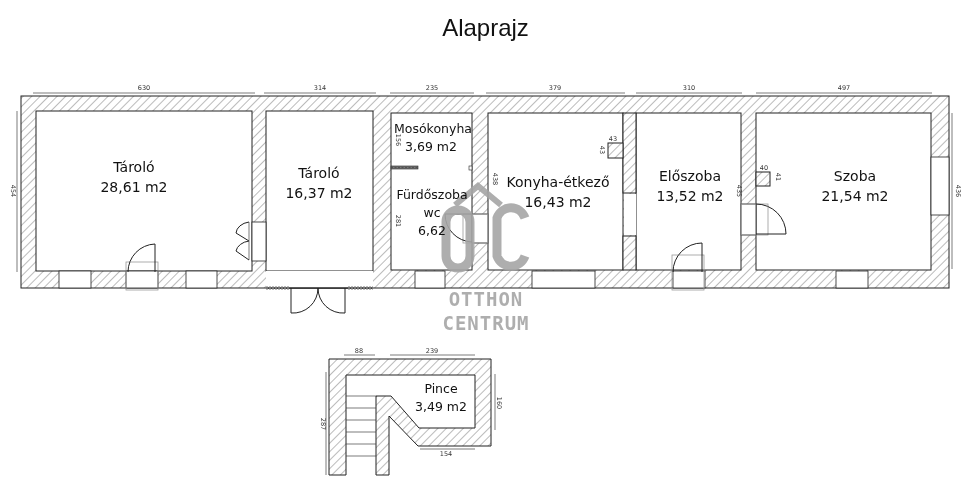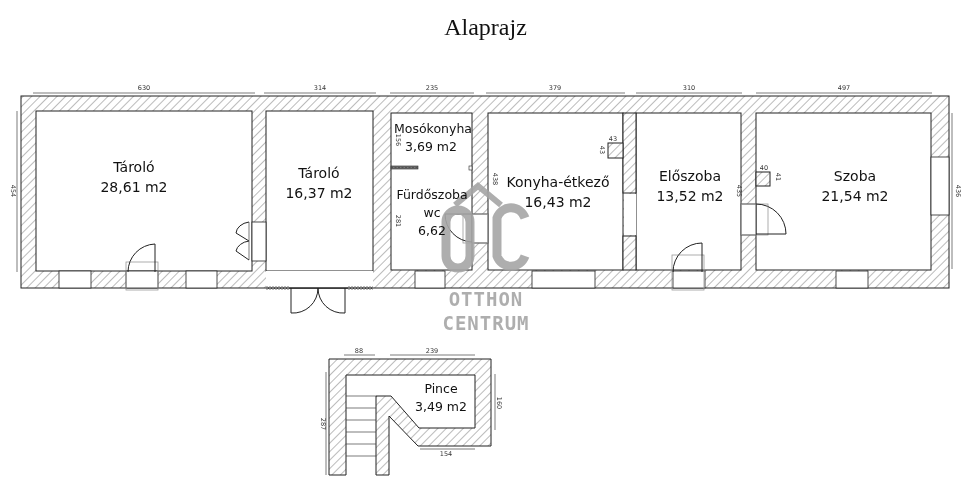--- a/index.html
+++ b/index.html
@@ -1,18 +1,18 @@
 <!DOCTYPE html>
 <html><head>
 <meta charset="utf-8">
 <style>
   html, body { margin: 0; padding: 0; background: #ffffff; }
   body { width: 971px; height: 500px; position: relative; overflow: hidden; font-family: "DejaVu Sans", sans-serif; }
   #plan { position: absolute; left: 0; top: 0; }
-  .title { position: absolute; left: 0; top: 14px; width: 971px; text-align: center; font-size: 24px; color: #111; font-family: Liberation Serif, serif; }
+  .title { position: absolute; left: 0; top: 14px; width: 971px; text-align: center; font-size: 24px; color: #111; font-family: Liberation Sans, sans-serif; }
   .room-label { font-family: "DejaVu Sans", sans-serif; font-size: 14px; fill: #111; text-anchor: middle; }
   .room-label-sm { font-family: "DejaVu Sans", sans-serif; font-size: 12.5px; fill: #111; text-anchor: middle; }
   .dim { font-family: "DejaVu Sans", sans-serif; font-size: 6.5px; fill: #333; text-anchor: middle; }
   .wm-text { font-family: "DejaVu Sans Mono", monospace; font-size: 19px; font-weight: bold; fill: #a6a6a6; text-anchor: middle; letter-spacing: 1px; }
   .wall { fill: url(#hatch); stroke: #222; stroke-width: 1; }
   .line { stroke: #222; stroke-width: 1; fill: none; }
   .thin { stroke: #444; stroke-width: 0.7; fill: none; }
   .win { fill: #fff; stroke: #222; stroke-width: 0.8; }
   .door-frame { fill: none; stroke: #999; stroke-width: 0.8; }
 </style>

